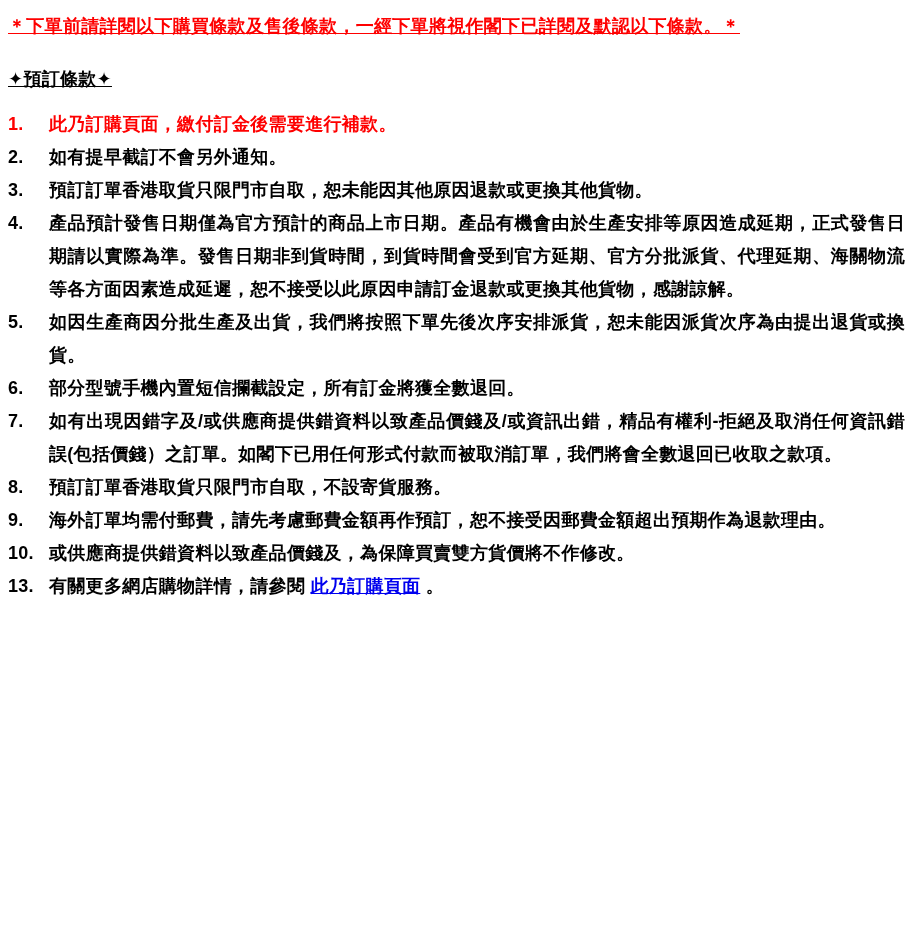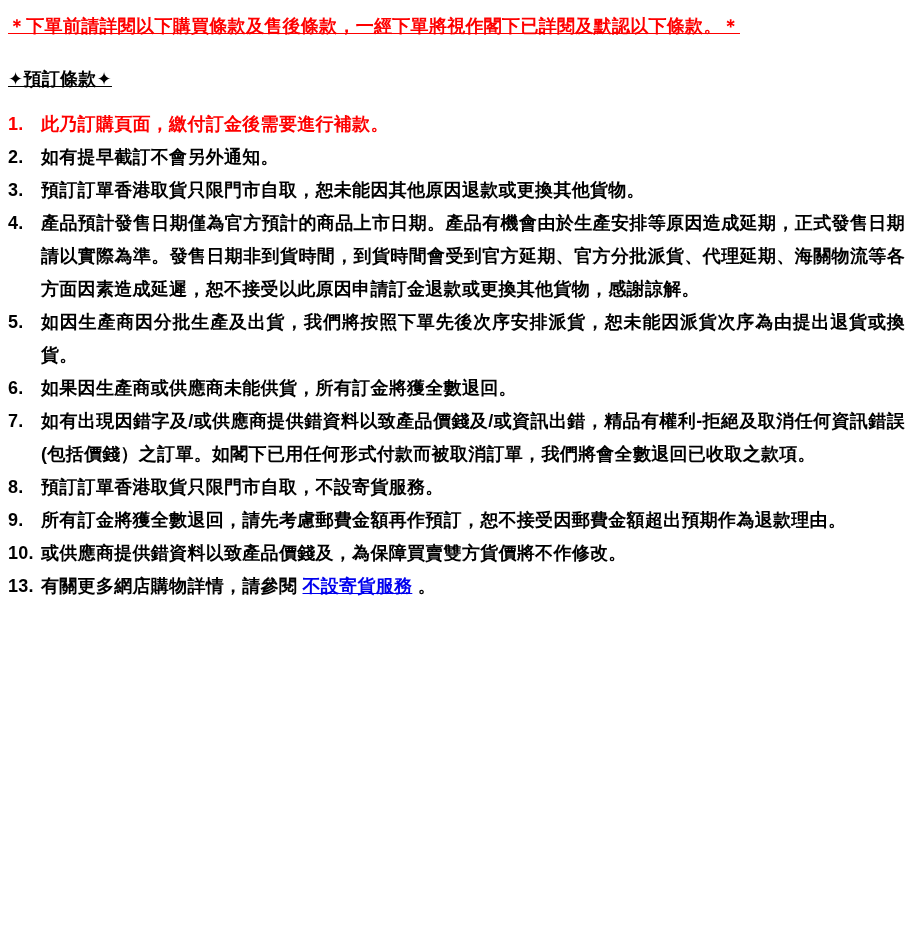--- a/index.html
+++ b/index.html
@@ -18,21 +18,21 @@
   .warning {
     color: #fe0000;
     margin-bottom: 4px;
   }
   .warning span { text-decoration: underline; }
   .section-title-row { margin-bottom: 12px; margin-top: 20px; }
   .section-title-row span { text-decoration: underline; }
   .terms-list { }
   .term { display: flex; align-items: flex-start; }
   .term-num { width: 33px; flex: none; }
-  .term-text { flex: 1; text-align: justify; }
+  .term-text { flex: 1; text-align: justify; margin-left: 8px; }
   .term.red { color: #fe0000; }
   .hl {
     color: #fe0000;
     text-decoration: underline;
   }
   .link {
     color: #0000ee;
     text-decoration: underline;
     cursor: pointer;
   }
@@ -72,44 +72,44 @@
       <span class="term-text">產品預計發售日期僅為官方預計的商品上市日期。產品有機會由於生產安排等原因造成延期，正式發售日期請以實際為準。發售日期非到貨時間，到貨時間會受到官方延期、官方分批派貨、代理延期、海關物流等各方面因素造成延遲，恕不接受以此原因申請訂金退款或更換其他貨物，感謝諒解。</span>
     </div>
 
     <div class="term">
       <span class="term-num">5.</span>
       <span class="term-text">如因生產商因分批生產及出貨，我們將按照下單先後次序安排派貨，恕未能因派貨次序為由提出退貨或換貨。</span>
     </div>
 
     <div class="term">
       <span class="term-num">6.</span>
-      <span class="term-text">如果因生產商或供應商未能供貨，所有訂金將獲全數退回。</span>
+      <span class="term-text">部分型號手機內置短信攔截設定，所有訂金將獲全數退回。</span>
     </div>
 
     <div class="term">
       <span class="term-num">7.</span>
       <span class="term-text">如有出現因錯字及/或供應商提供錯資料以致產品價錢及/或資訊出錯，精品有權利-拒絕及取消任何資訊錯誤(包括價錢）之訂單。如閣下已用任何形式付款而被取消訂單，我們將會全數退回已收取之款項。</span>
     </div>
 
     <div class="term">
       <span class="term-num">8.</span>
       <span class="term-text">預訂訂單香港取貨只限門市自取，不設寄貨服務。</span>
     </div>
 
     <div class="term">
       <span class="term-num">9.</span>
-      <span class="term-text">所有訂金將獲全數退回，請先考慮郵費金額再作預訂，恕不接受因郵費金額超出預期作為退款理由。</span>
+      <span class="term-text">海外訂單均需付郵費，請先考慮郵費金額再作預訂，恕不接受因郵費金額超出預期作為退款理由。</span>
     </div>
 
     <div class="term">
       <span class="term-num">10.</span>
       <span class="term-text">或供應商提供錯資料以致產品價錢及，為保障買賣雙方貨價將不作修改。</span>
     </div>
 
 
 
     <div class="term">
       <span class="term-num">13.</span>
-      <span class="term-text"><span>有關更多網店購物詳情，請參閱 </span><a class="link">不設寄貨服務</a><span> 。</span></span>
+      <span class="term-text"><span>有關更多網店購物詳情，請參閱 </span><a class="link">此乃訂購頁面</a><span> 。</span></span>
     </div>
 
   </div>
 </div>
 
 </body></html>

